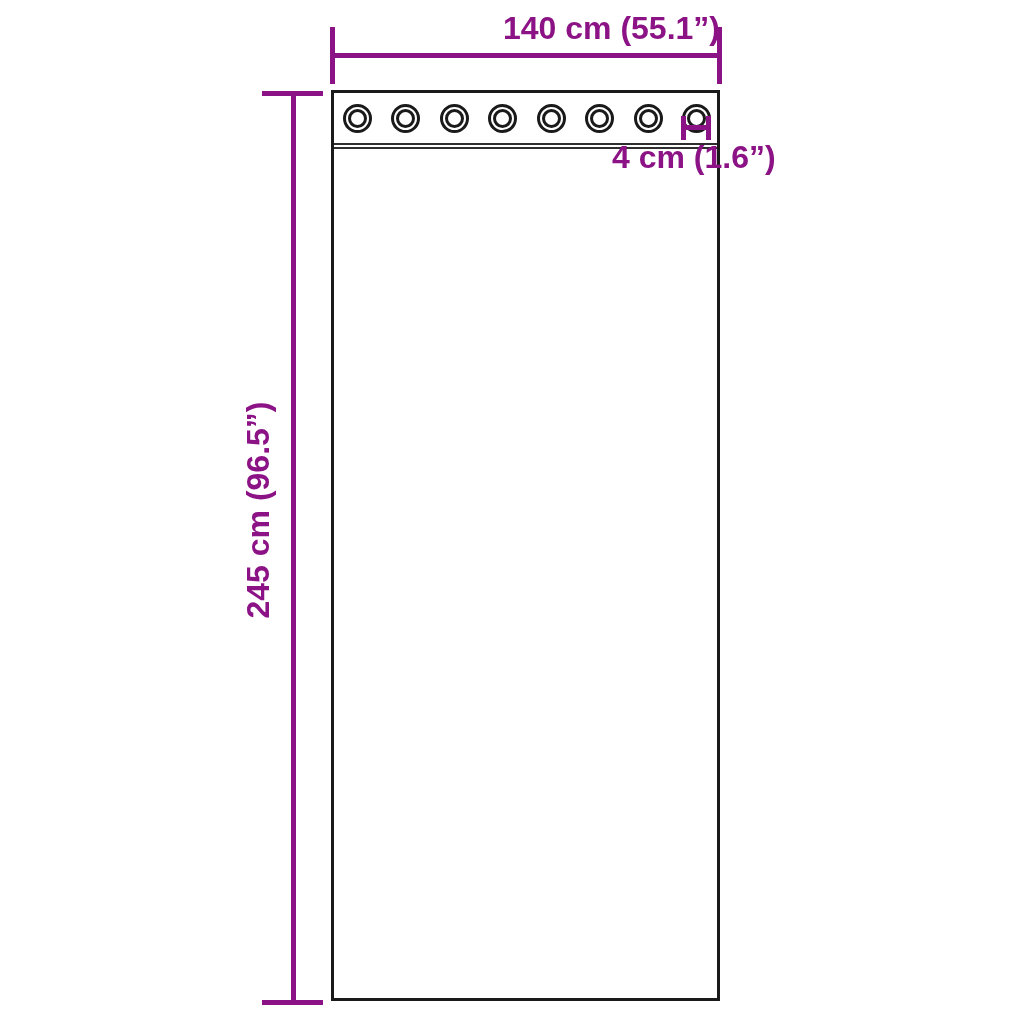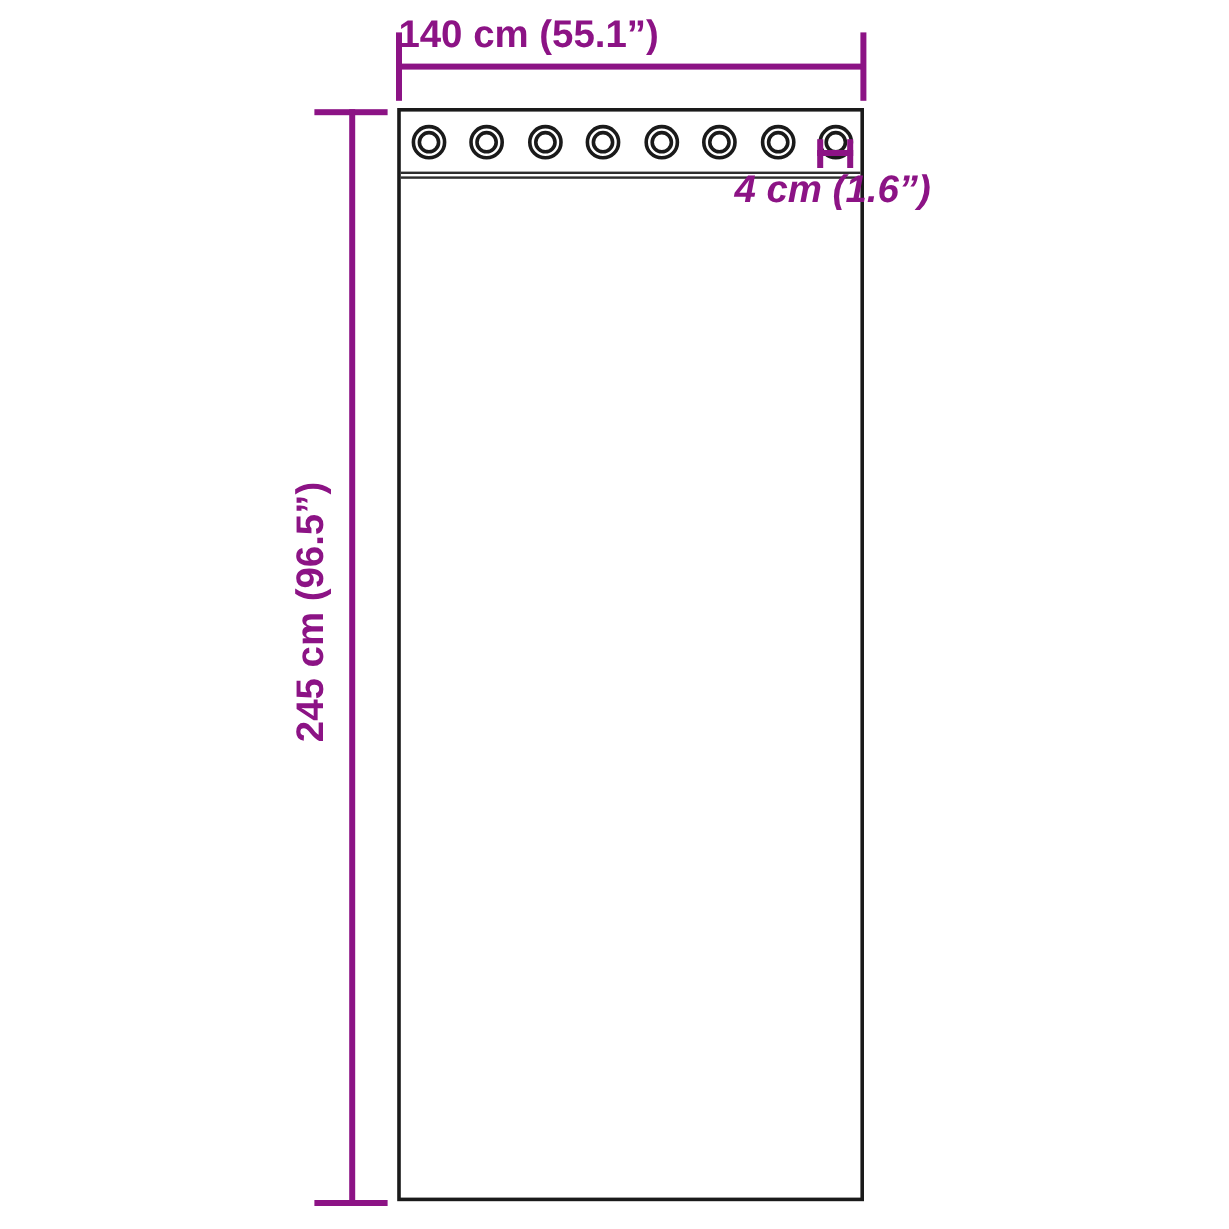--- a/index.html
+++ b/index.html
@@ -87,31 +87,30 @@
     font-weight: 700;
     font-size: 32px;
     line-height: 32px;
     white-space: nowrap;
     font-family: "Liberation Sans", sans-serif;
   }
   .width-label {
     left: 332px;
     top: 12px;
     width: 388px;
-    text-align: left;
+    text-align: right;
   }
   .height-label {
     left: 258px;
     top: 510px;
     transform: translate(-50%, -50%) rotate(-90deg);
   }
   .grommet-label {
     left: 612px;
     top: 141px;
-    font-style: italic;
   }
 </style>
 </head>
 <body>
 
 <div class="canvas">
 
   <div class="curtain"></div>
   <div class="seam seam-1"></div>
   <div class="seam seam-2"></div>

